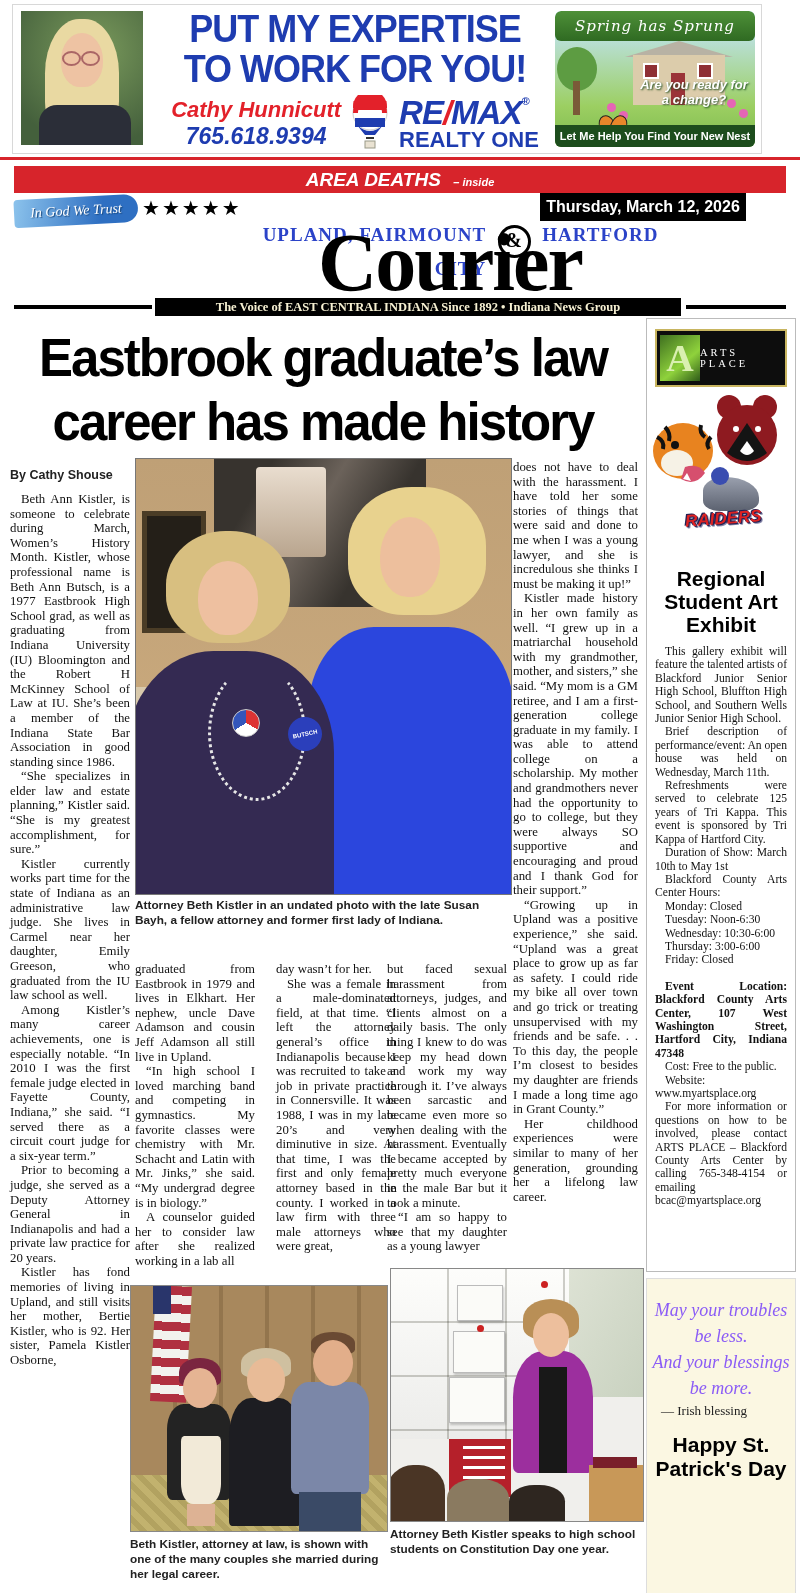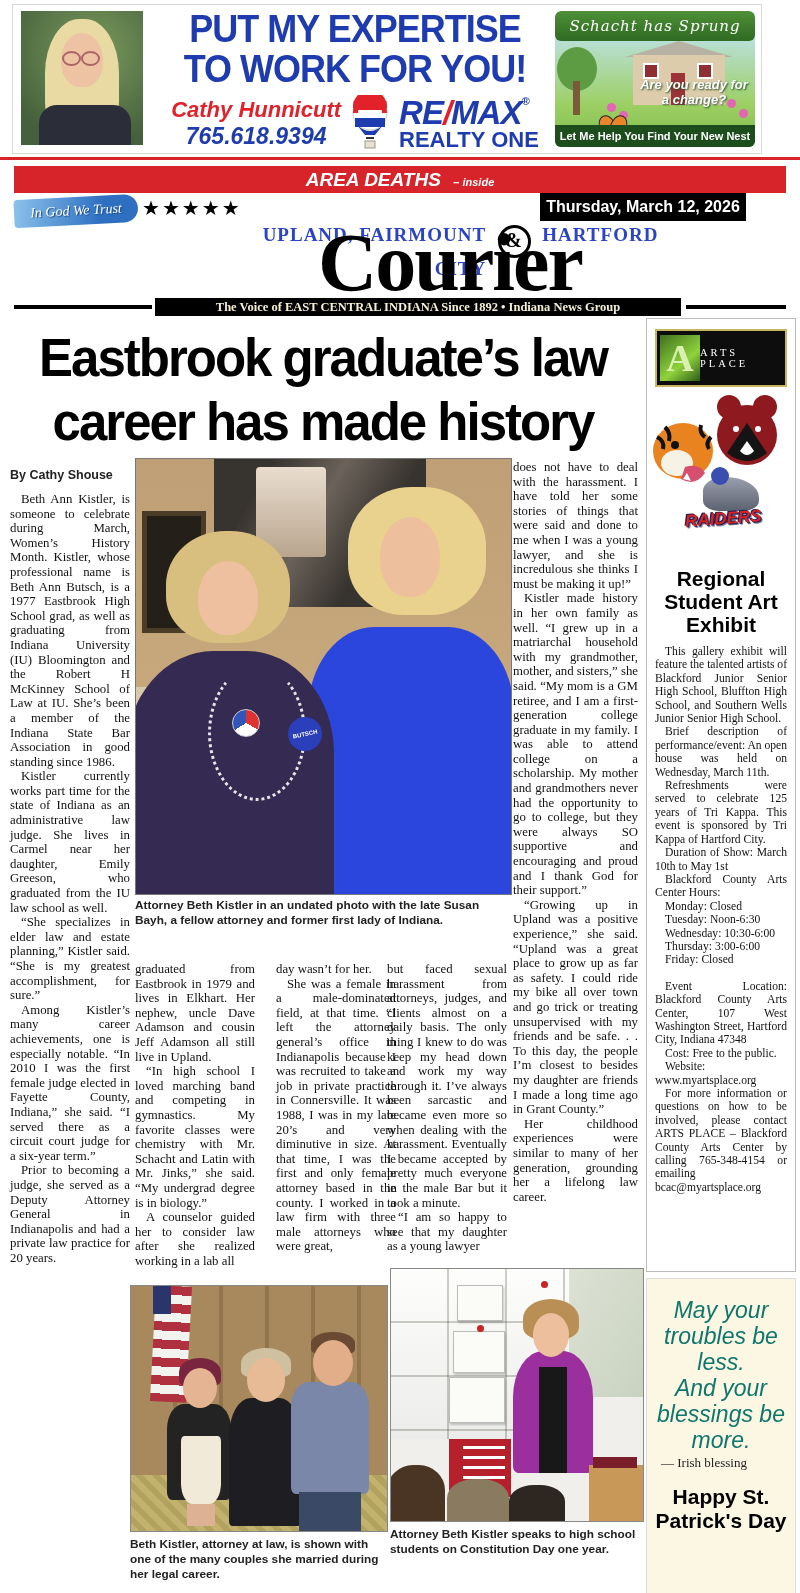--- a/index.html
+++ b/index.html
@@ -158,25 +158,25 @@
   .ap-text{flex:1;color:#fff;font-family:"Liberation Serif",serif;font-size:10.5px;letter-spacing:3px;text-align:left;}
   .mascots{position:absolute;left:4px;top:72px;width:140px;height:170px;}
   .raiders{position:absolute;left:34px;top:118px;font-family:"Liberation Sans",sans-serif;font-weight:900;font-style:italic;
      font-size:17px;color:#d22;text-shadow:1px 1px 0 #225,-1px -1px 0 #225,2px 2px 0 #88a;letter-spacing:0px;transform:rotate(-4deg);}
   .knight{position:absolute;left:52px;top:86px;width:56px;height:34px;background:linear-gradient(#9aa0ae,#5c6270);border-radius:40% 60% 30% 30%;}
   .knight:before{content:"";position:absolute;left:8px;top:-10px;width:18px;height:18px;background:#3a4db0;border-radius:50%;}
   .exhibit-title{position:absolute;left:2px;top:248px;width:144px;text-align:center;font-family:"Liberation Sans",sans-serif;
      font-weight:700;font-size:21px;line-height:23px;color:#000;}
   .sidebar-text{position:absolute;left:8px;top:326px;width:132px;font-size:11.6px;line-height:13.4px;text-align:justify;color:#111;}
   .sidebar-text p{margin:0;text-indent:10px;}
-  .sidebar-text p:nth-child(11){margin-top:13px;}
+  .sidebar-text p:nth-child(11){margin-top:13px;font-weight:bold;}
 
   
   .blessing{left:646px;top:1278px;width:148px;height:315px;background:#fbf7e2;border:1px solid #ddd;text-align:center;}
-  .blessing-lines{margin-top:18px;font-family:Liberation Sans, sans-serif;font-style:italic;font-size:23px;line-height:26px;color:#0f766e;}
+  .blessing-lines{margin-top:18px;font-family:Liberation Serif, serif;font-style:italic;font-size:18px;line-height:26px;color:#8b5cf6;}
   .blessing-lines p{margin:0;}
   .blessing-attr{font-family:"Liberation Serif",serif;font-size:13px;color:#222;text-align:left;padding-left:14px;margin-top:2px;}
   .holiday{margin-top:14px;font-family:"Liberation Sans",sans-serif;font-weight:700;font-size:21px;line-height:24px;color:#000;}
 </style>
 </head>
 <body>
 
 <div class="page">
 
   <div class="abs ad-top">
@@ -221,21 +221,21 @@
       <div class="house-door"></div>
       <div class="house-win w1"></div>
       <div class="house-win w2"></div>
       <span class="flower f1"></span>
       <span class="flower f2"></span>
       <span class="flower f3"></span>
       <span class="flower f4"></span>
       <span class="bfly-w bw1"></span>
       <span class="bfly-w bw2"></span>
       <div class="spring-q">Are you ready for a change?</div>
-      <div class="spring-head">Schacht has Sprung</div>
+      <div class="spring-head">Spring has Sprung</div>
       <div class="spring-bar">Let Me Help You Find Your New Nest</div>
     </div>
   </div>
 
   <div class="abs red-rule"></div>
 
   <div class="abs area-bar">
     <span class="area-main">AREA DEATHS</span>
     <span class="area-sub">– inside</span>
   </div>
@@ -254,24 +254,25 @@
   <div class="abs tagline-bar">The Voice of  EAST CENTRAL INDIANA Since 1892  •  Indiana News Group</div>
 
   <div class="abs headline">
     <div>Eastbrook graduate’s law</div>
     <div>career has made history</div>
   </div>
 
   <div class="abs byline">By Cathy Shouse</div>
   <div class="abs body-col col1">
       <p>Beth Ann Kistler, is someone to celebrate during March, Women’s History Month. Kistler, whose professional name is Beth Ann Butsch, is a 1977 Eastbrook High School grad, as well as graduating from Indiana University (IU) Bloomington and the Robert H McKinney School of Law at IU. She’s been a member of the Indiana State Bar Association in good standing since 1986.</p>
+      <p>“She specializes in elder law and estate planning,” Kistler said. “She is my greatest accomplishment, for sure.”</p>
       <p>Kistler currently works part time for the state of Indiana as an administrative law judge. She lives in Carmel near her daughter, Emily Greeson, who graduated from the IU law school as well.</p>
-      <p>“She specializes in elder law and estate planning,” Kistler said. “She is my greatest accomplishment, for sure.”</p>
       <p>Among Kistler’s many career achievements, one is especially notable. “In 2010 I was the first female judge elected in Fayette County, Indiana,” she said. “I served there as a circuit court judge for a six-year term.”</p>
       <p>Prior to becoming a judge, she served as a Deputy Attorney General in Indianapolis and had a private law practice for 20 years.</p>
+      <p>Kistler has fond memories of living in Upland, and still visits her mother, Bertie Kistler, who is 92. Her sister, Pamela Kistler Osborne,</p>
     </div>
   <div class="abs body-col cont col2">
       <p>graduated from Eastbrook in 1979 and lives in Elkhart. Her nephew, uncle Dave Adamson and cousin Jeff Adamson all still live in Upland.</p>
       <p>“In high school I loved marching band and competing in gymnastics. My favorite classes were chemistry with Mr. Schacht and Latin with Mr. Jinks,” she said. “My undergrad degree is in biology.”</p>
       <p>A counselor guided her to consider law after she realized working in a lab all</p>
     </div>
   <div class="abs body-col cont col3">
       <p>day wasn’t for her.</p>
       <p>She was a female in a male-dominated field, at that time. “I left the attorney general’s office in Indianapolis because I was recruited to take a job in private practice in Connersville. It was 1988, I was in my late 20’s and very diminutive in size. At that time, I was the first and only female attorney based in the county. I worked in a law firm with three male attorneys who were great,</p>
     </div>

